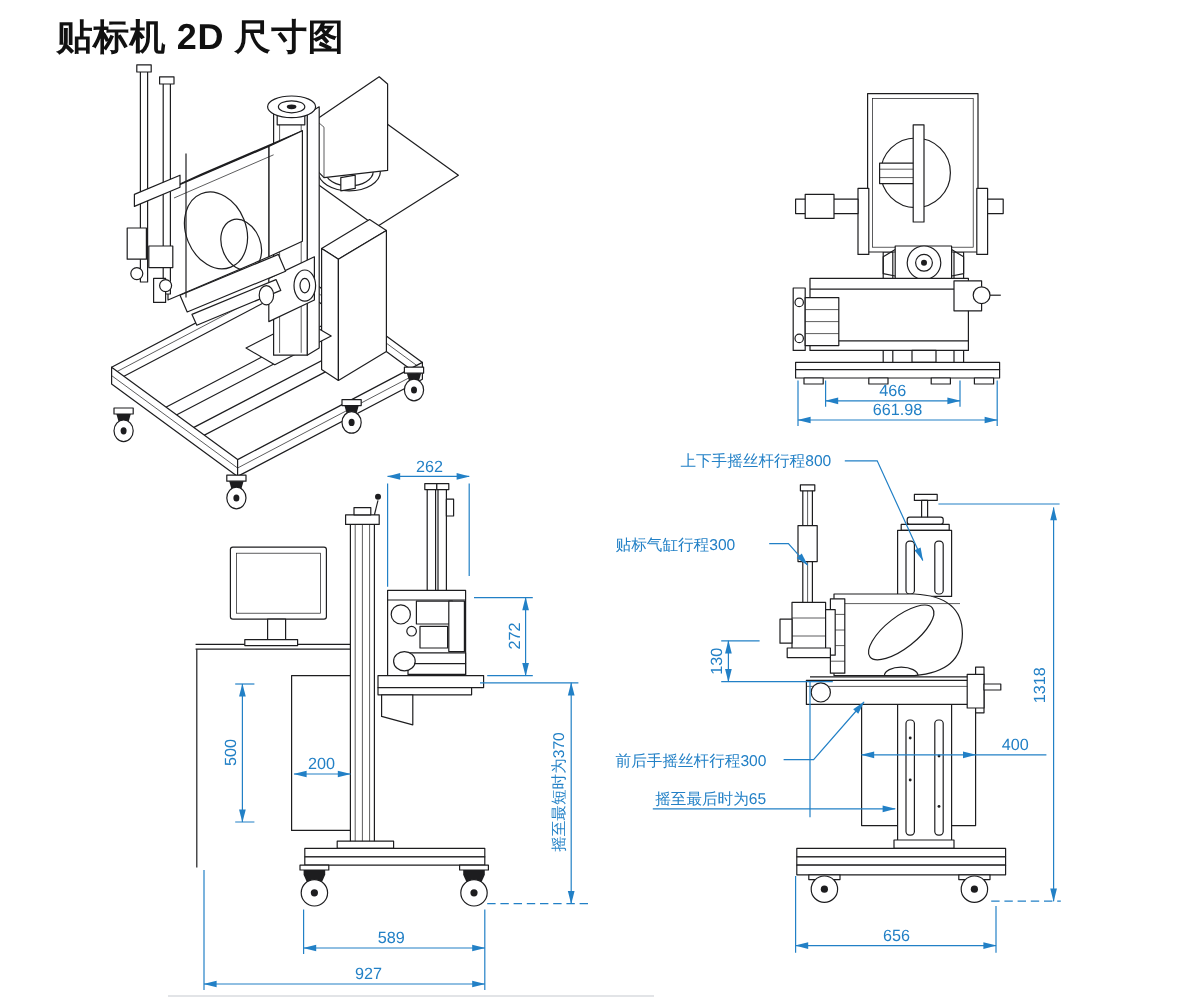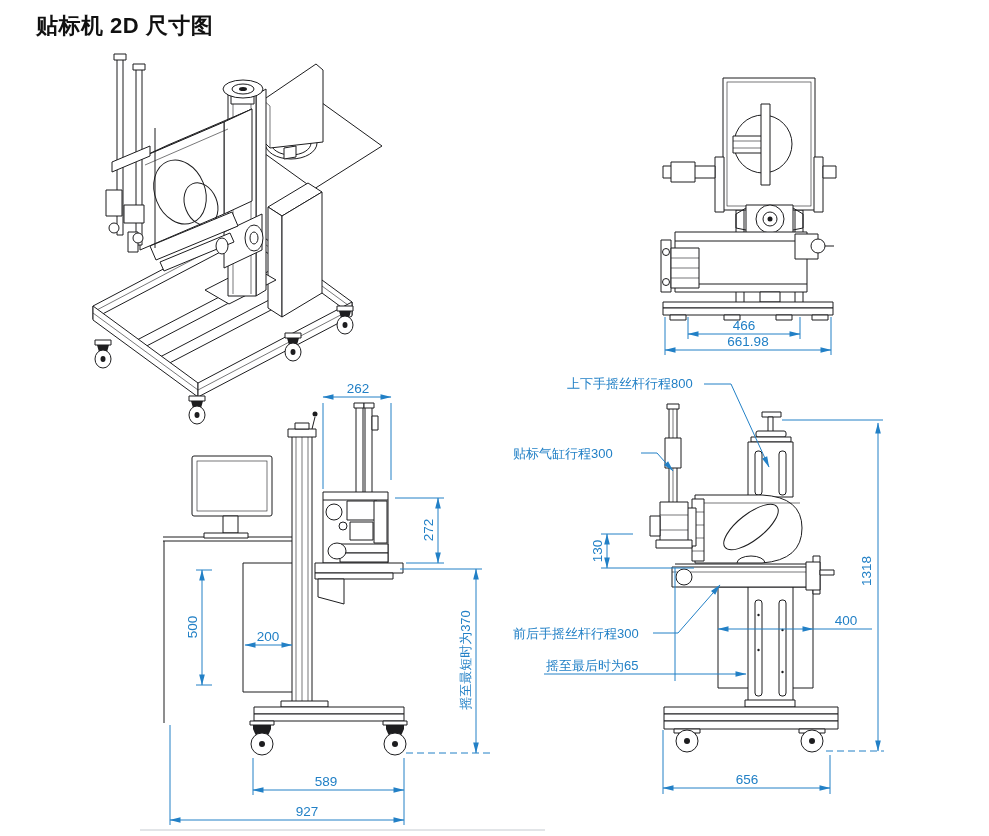--- a/index.html
+++ b/index.html
@@ -1,19 +1,19 @@
 <!DOCTYPE html>
 <html><head>
 <meta charset="utf-8">
 <title>贴标机 2D 尺寸图</title>
 <style>
   html,body{margin:0;padding:0;background:#fff}
   #page{position:relative;width:989px;height:836px;background:#fff;overflow:hidden;
         font-family:"Liberation Sans",sans-serif}
-  #title{position:absolute;left:36px;top:11px;font-size:22px;font-weight:bold;color:#111;
+  #title{position:absolute;left:47px;top:11px;font-size:30px;font-weight:bold;color:#111;
          letter-spacing:.5px;white-space:pre}
   #drawing{position:absolute;left:0;top:0}
   .k{stroke:#1d1d1f;stroke-width:1;fill:none;stroke-linejoin:round}
   .kf{stroke:#1d1d1f;stroke-width:1;fill:#fff;stroke-linejoin:round}
   .kt{stroke:#1d1d1f;stroke-width:.6;fill:none}
   .kd{fill:#1d1d1f;stroke:none}
   .b{stroke:#2280c6;stroke-width:1;fill:none}
   .bd{stroke:#2280c6;stroke-width:1;fill:none;stroke-dasharray:7 4}
   text.t{fill:#2280c6;font-size:13.5px;font-family:"Liberation Sans",sans-serif}
   text.tc{fill:#2280c6;font-size:13px;font-family:"Liberation Sans",sans-serif}

